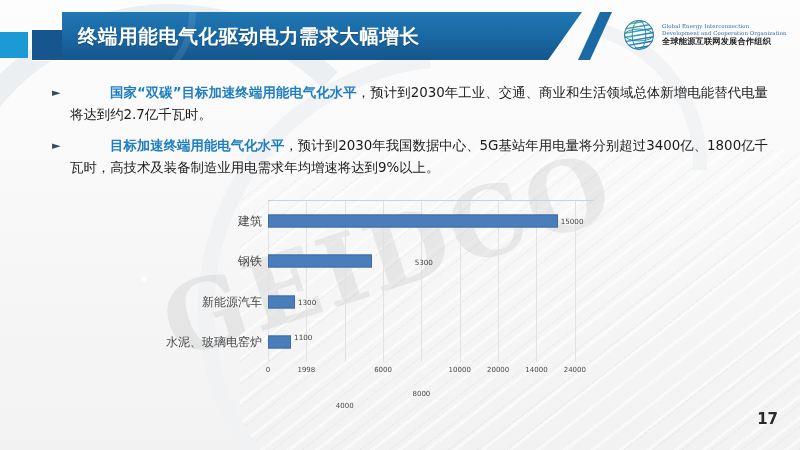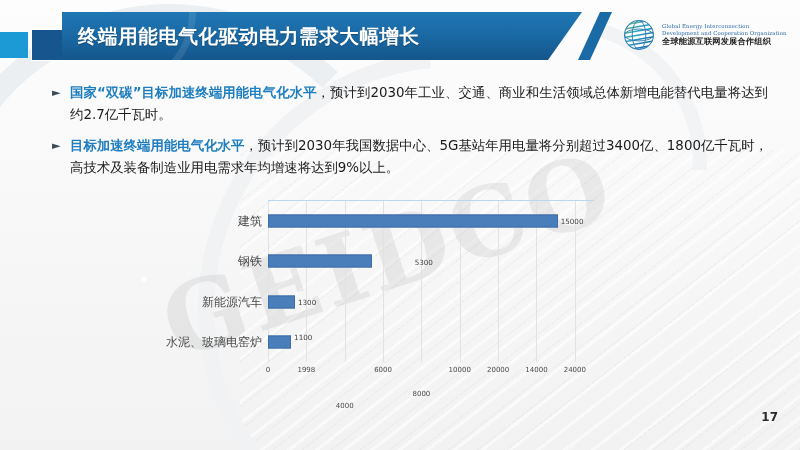--- a/index.html
+++ b/index.html
@@ -64,21 +64,21 @@
   
   #bullets{position:absolute;left:52px;top:82px;width:716px;}
   .bullet{display:flex;align-items:flex-start;margin-bottom:9px;}
   .bullet-mark{
     flex:0 0 18px;color:#3b4a58;font-size:11px;line-height:20px;padding-top:1px;
   }
   .bullet-body{
     font-size:13.4px;line-height:22px;color:#1b1b1b;text-align:justify;
     font-family:"DejaVu Sans","Liberation Sans",sans-serif;
   }
-  .hl{color:#1f7ec0;font-weight:bold;}
+  .hl{color:#1f7ec0;font-weight:bold;margin-left:40px;}
 
   
   #chart{
     position:absolute;left:196px;top:198px;width:420px;height:196px;
     background:transparent;
   }
   #plot{
     position:absolute;left:72px;top:2px;right:22px;bottom:32px;
     border-top:1.2px solid #b9d7ee;
   }
@@ -112,21 +112,21 @@
     letter-spacing:4px;transform:rotate(-18deg);
     pointer-events:none;white-space:nowrap;overflow:hidden;
   }
 
   
   #caption{
     position:absolute;left:0;right:0;top:412px;text-align:center;
     font-size:13.6px;font-weight:bold;color:#121212;letter-spacing:.4px;
   }
   #pageno{
-    position:absolute;right:22px;top:410px;font-size:12px;color:#2b2b2b;font-weight:bold;
+    position:absolute;right:22px;top:410px;font-size:15px;color:#2b2b2b;font-weight:bold;
   }
 </style>
 </head>
 <body>
 
 <div id="slide">
 
   <div id="texture"></div>
 
   <svg id="swoosh" viewBox="0 0 800 450">

